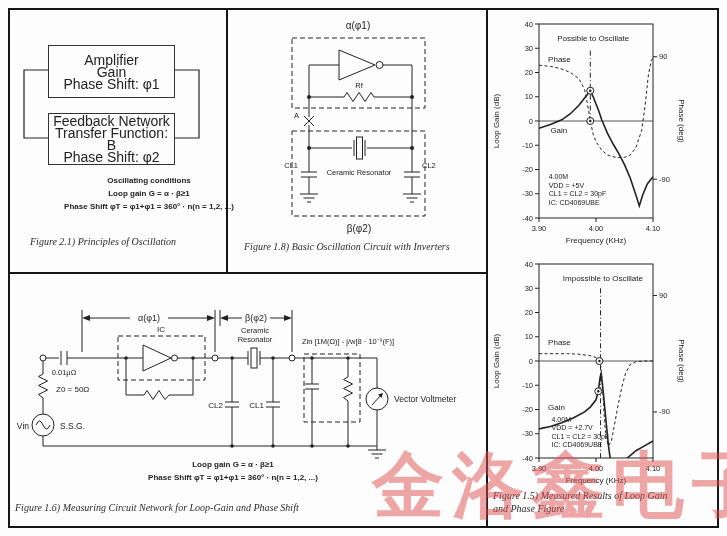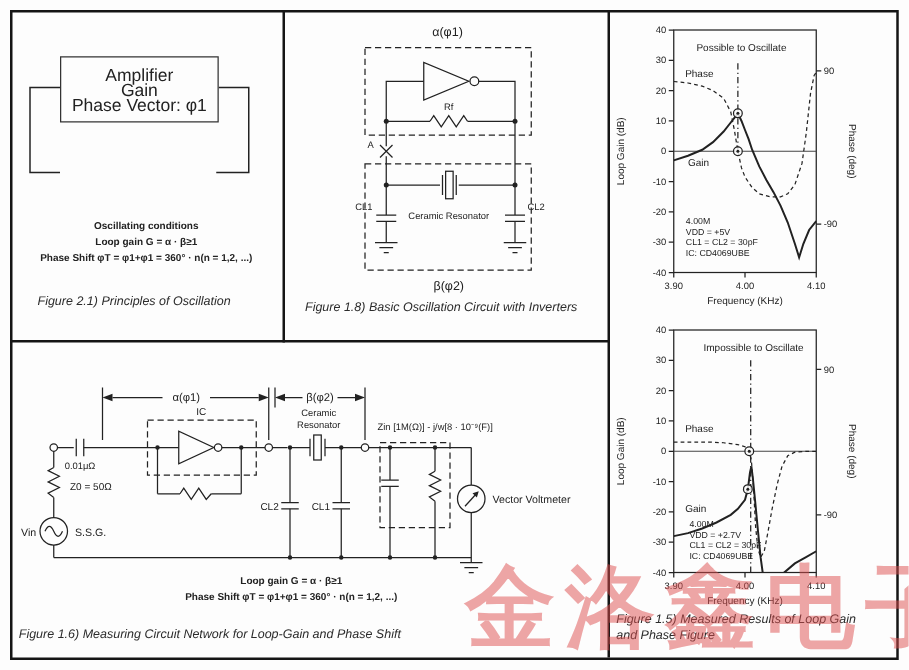--- a/index.html
+++ b/index.html
@@ -1,21 +1,21 @@
 <!DOCTYPE html>
 <html><head>
 <meta charset="utf-8">
 <style>
   html,body{margin:0;padding:0;background:#fff;}
   .page{position:relative;width:727px;height:536px;background:#fdfdfd;
         font-family:"Liberation Sans",sans-serif;color:#222;overflow:hidden;}
   .frame{position:absolute;left:8px;top:8px;width:707px;height:516px;border:2px solid #151515;}
   .divider{position:absolute;background:#151515;}
   .panel{position:absolute;}
-  .caption{position:absolute;font-style:italic;font-size:10px;color:#2b2b2b;white-space:nowrap;}
+  .caption{position:absolute;font-style:italic;font-size:10px;color:#2b2b2b;white-space:nowrap;font-family:Liberation Serif, serif;}
   .blk{position:absolute;border:1.3px solid #333;display:flex;flex-direction:column;
        justify-content:center;align-items:center;font-size:14px;line-height:12px;text-align:center;background:#fdfdfd;}
   .cond{position:absolute;text-align:center;font-size:8px;line-height:13px;font-weight:bold;color:#222;}
   svg text{font-family:"Liberation Sans",sans-serif;fill:#222;}
   .ckt line,.ckt polyline,.ckt path{stroke:#222;fill:none;}
   .wm{position:absolute;left:372px;top:438px;font-size:72px;font-weight:bold;letter-spacing:8px;
       color:rgba(222,78,78,0.5);z-index:9;pointer-events:none;white-space:nowrap;
       font-family:"DejaVu Sans",sans-serif;}
 </style>
 </head>
@@ -28,23 +28,28 @@
   <div class="divider" style="left:226px;top:8px;width:2px;height:266px;"></div>
 
   <div class="panel" style="left:8px;top:8px;width:218px;height:264px;">
     <svg class="ckt" width="218" height="160" style="position:absolute;left:0;top:0;">
       <polyline points="40,62 16,62 16,130 40,130" stroke-width="1.2"></polyline>
       <polyline points="165,62 191,62 191,130 165,130" stroke-width="1.2"></polyline>
     </svg>
     <div class="blk" style="left:40px;top:37px;width:125px;height:51px;">
       <div>Amplifier</div>
       <div>Gain</div>
-      <div>Phase Vector: φ1</div>
+      <div>Phase Shift: φ1</div>
     </div>
-    <div class="cond" style="left:0;top:166px;width:218px;">
+    <div class="blk" style="left:40px;top:105px;width:125px;height:50px;">
+      <div>Feedback Network</div>
+      <div>Transfer Function: Β</div>
+      <div>Phase Shift: φ2</div>
+    </div>
+    <div class="cond" style="left:0;top:166px;width:218px;padding-left:32px;">
       <div>Oscillating conditions</div>
       <div>Loop gain G = α · β≥1</div>
       <div>Phase Shift φT = φ1+φ1 = 360° · n(n = 1,2, ...)</div>
     </div>
     <div class="caption" style="left:22px;top:228px;">Figure 2.1) Principles of Oscillation</div>
   </div>
 
   <div class="panel" style="left:228px;top:8px;width:258px;height:264px;">
     <svg class="ckt" width="258" height="228" style="position:absolute;left:0;top:0;">
       <text x="130" y="21" text-anchor="middle" font-size="10">α(φ1)</text>

